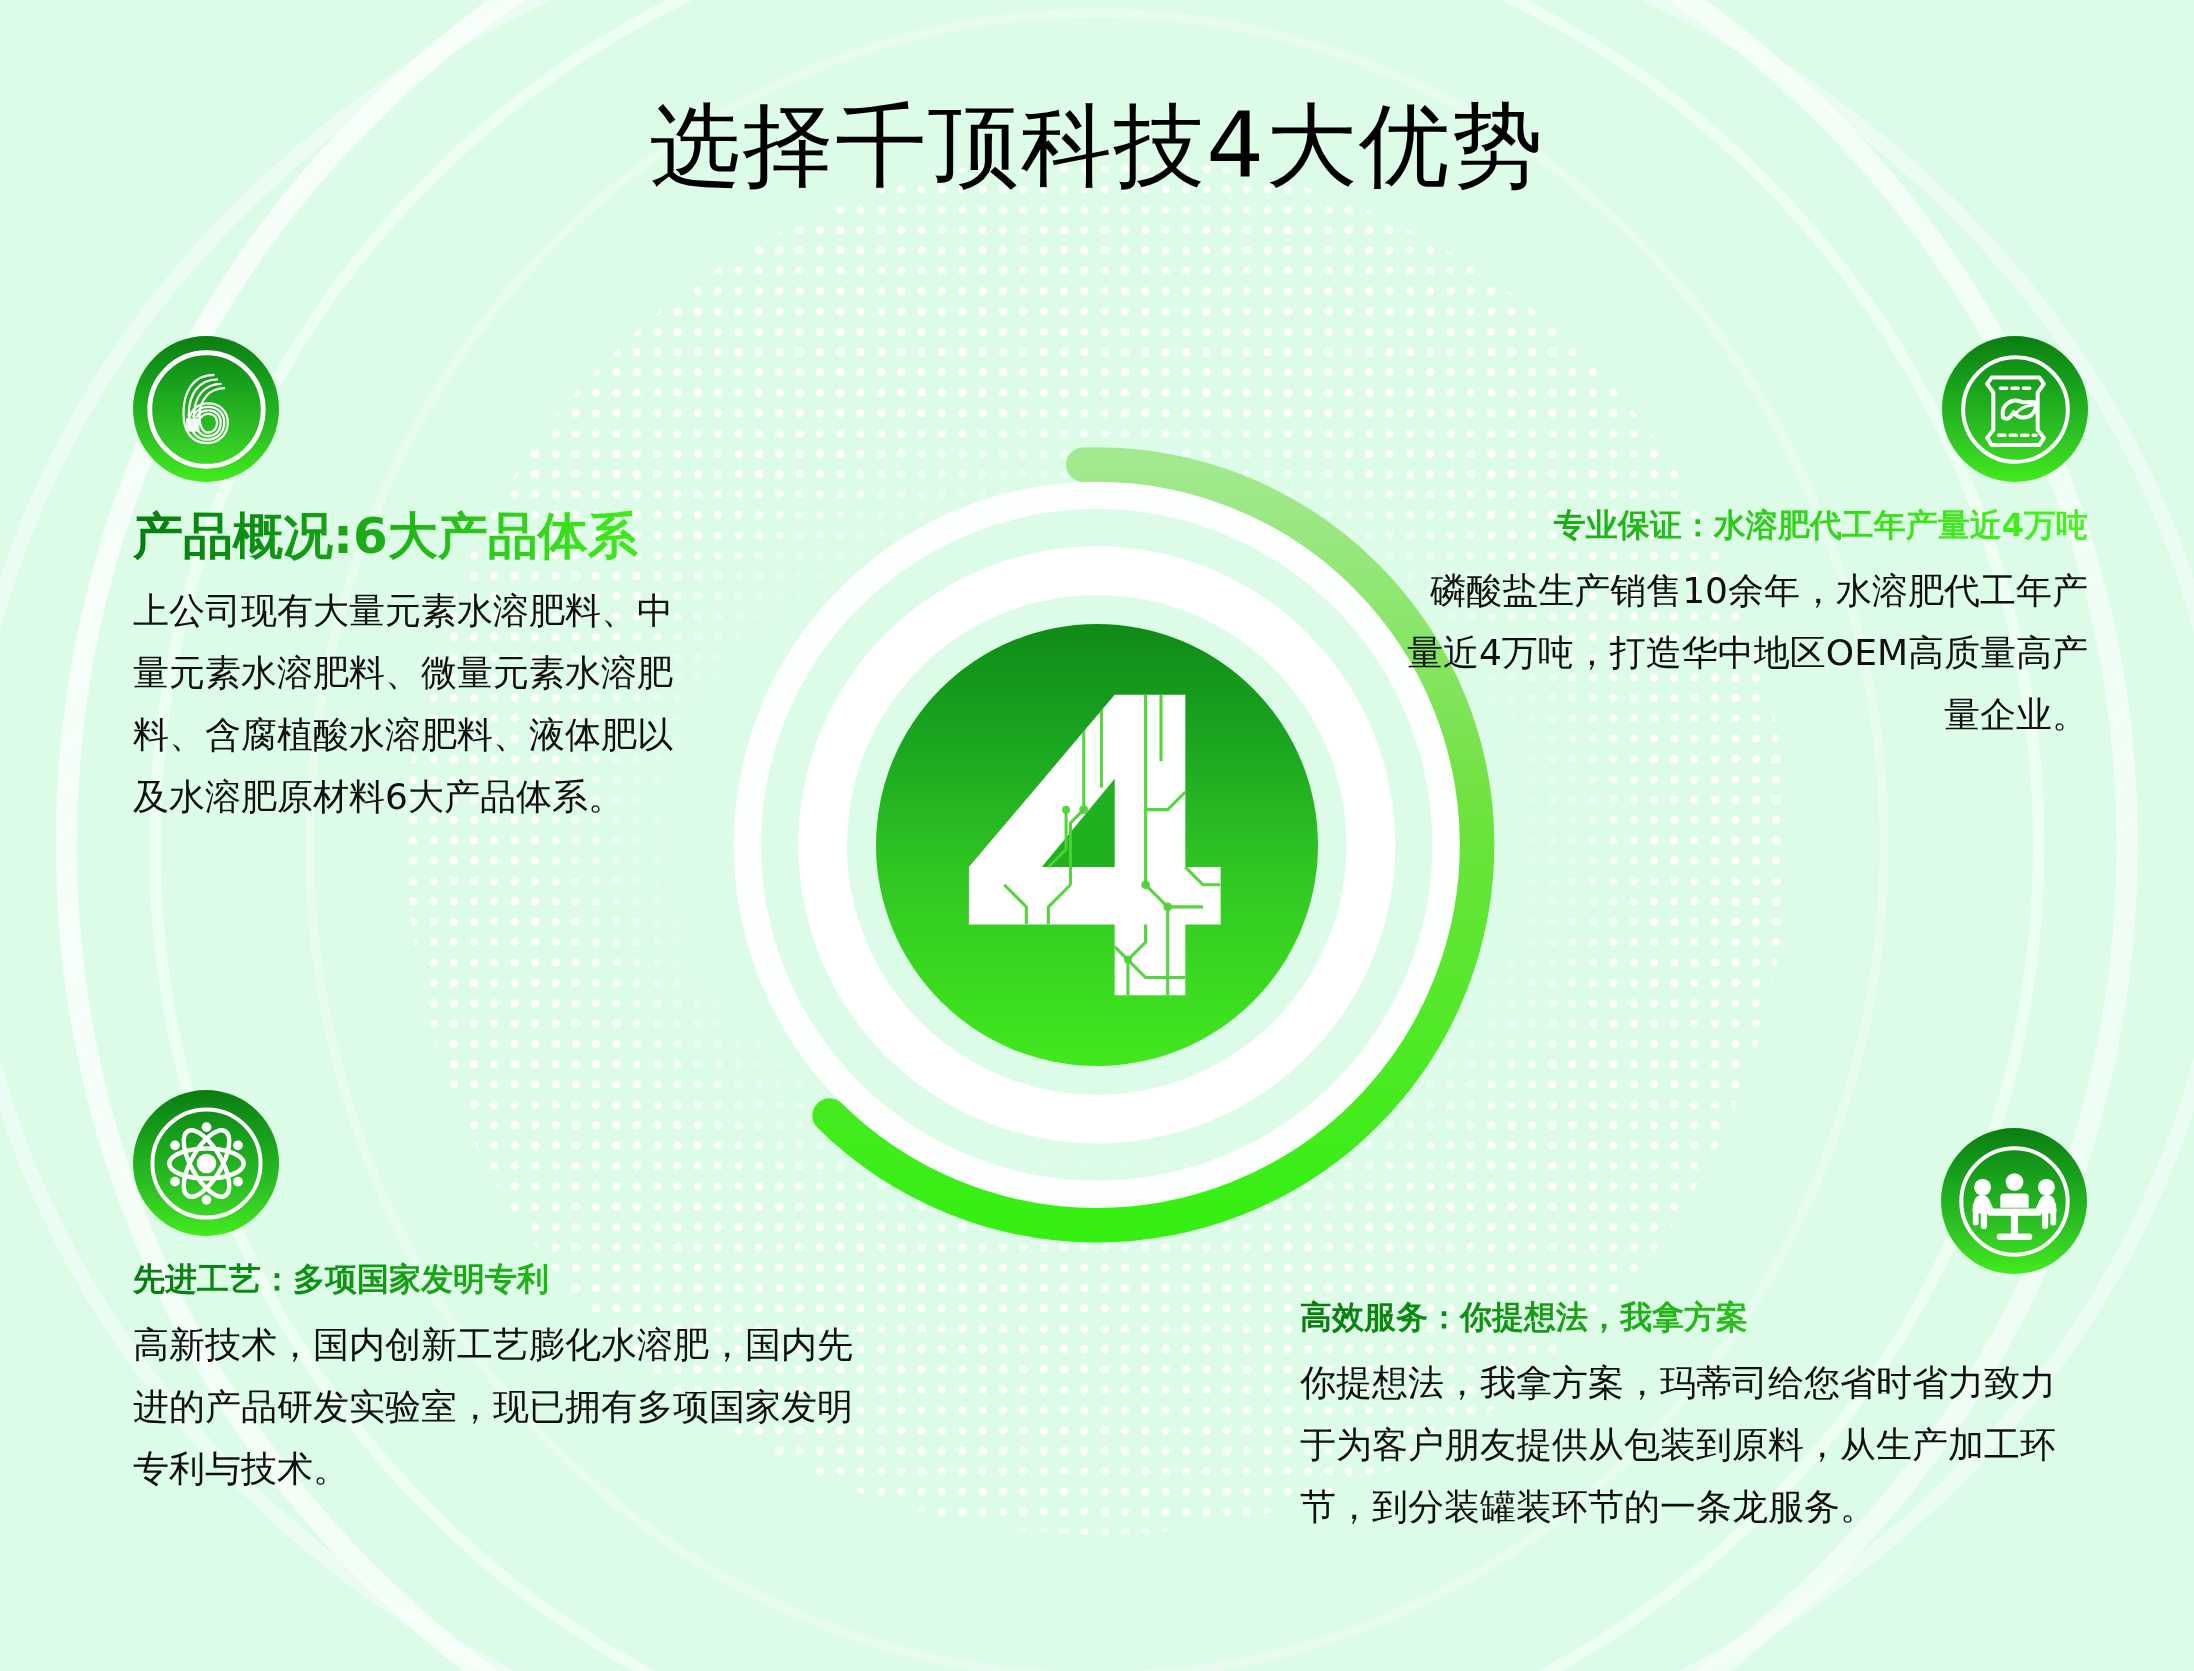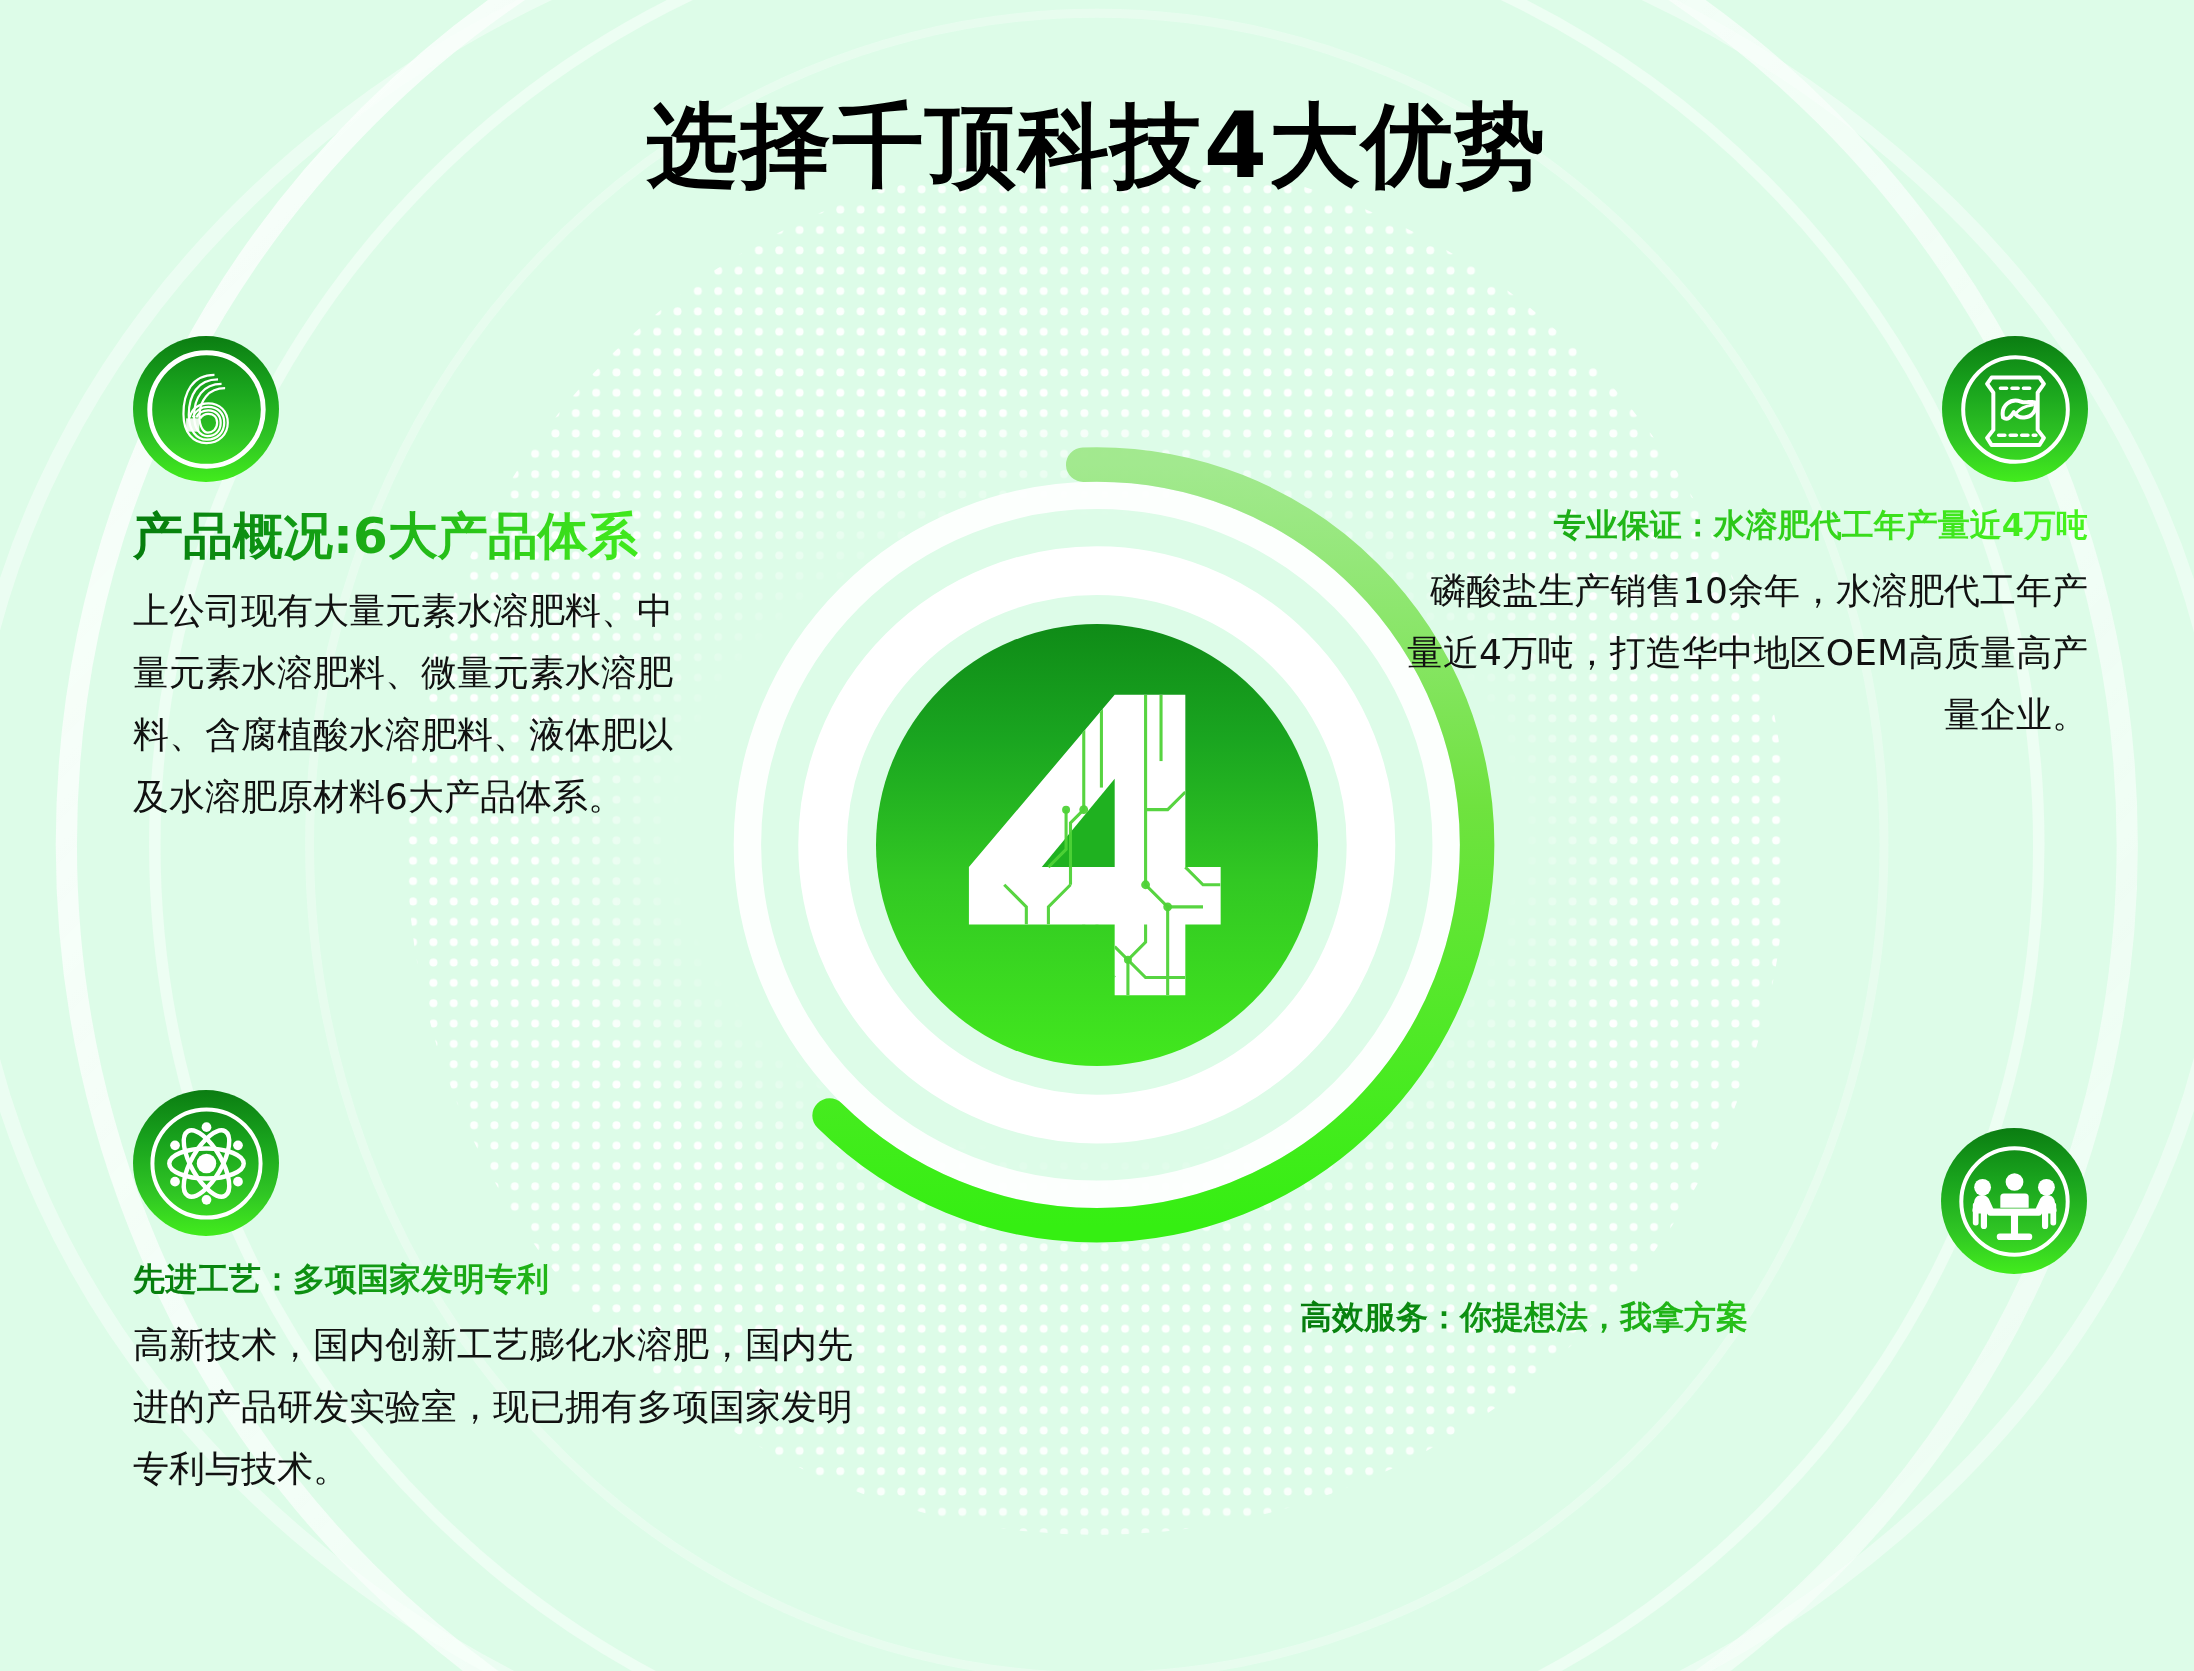--- a/index.html
+++ b/index.html
@@ -14,21 +14,21 @@
   
   .bg-layer{position:absolute;inset:0;overflow:hidden;pointer-events:none;}
   .bg-layer svg{position:absolute;top:0;left:0;width:2194px;height:1672px;}
 
   
   .title{
     position:absolute;
     top:100px;left:0;width:2194px;
     text-align:center;
     font-size:91px;
-    font-weight:bold;
+    font-weight:normal;
     color:#000000;
     letter-spacing:1.8px;
     line-height:1;
     white-space:nowrap;
     font-family:"DejaVu Sans","Liberation Sans",sans-serif;
   }
 
   
   .center-wrap{
     position:absolute;
@@ -256,14 +256,15 @@
         <path d="M60 146 a18 18 0 0 1 32 -2 l10 22 a7 7 0 0 1 -6 11 h-8 v28 a7 7 0 0 1 -14 0 v-28 h-12 a7 7 0 0 1 -7 -7 z"></path>
         <rect x="56" y="152" width="13" height="52" rx="6"></rect>
 
         <circle cx="222" cy="118" r="19"></circle>
         <path d="M240 146 a18 18 0 0 0 -32 -2 l-10 22 a7 7 0 0 0 6 11 h8 v28 a7 7 0 0 0 14 0 v-28 h12 a7 7 0 0 0 7 -7 z"></path>
         <rect x="231" y="152" width="13" height="52" rx="6"></rect>
       </g>
     </svg>
   </div>
   <div class="head">高效服务：你提想法，我拿方案</div>
+  <div class="body-txt">你提想法，我拿方案，玛蒂司给您省时省力致力于为客户朋友提供从包装到原料，从生产加工环节，到分装罐装环节的一条龙服务。</div>
 </div>
 
 
 </body></html>

